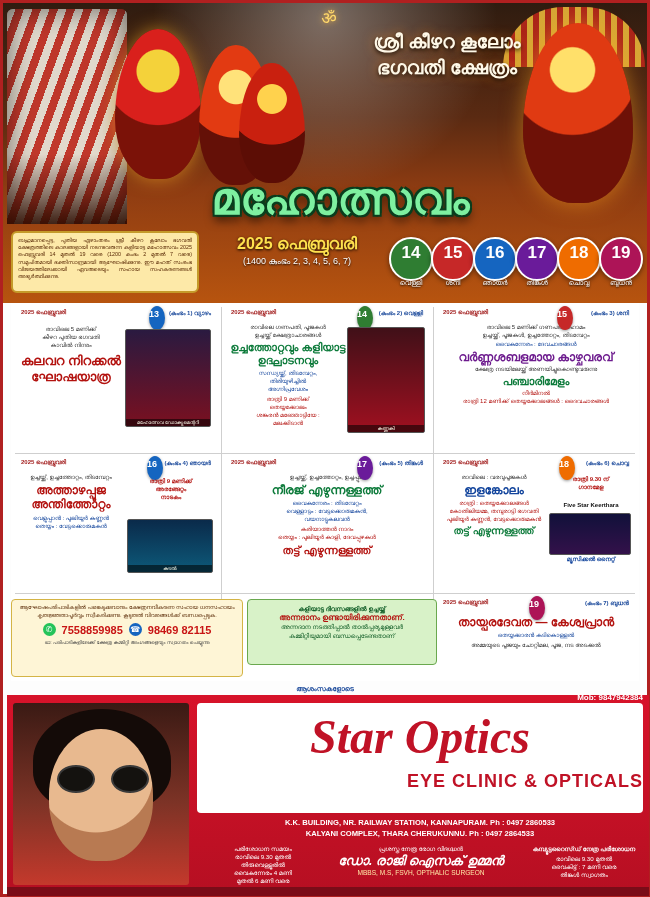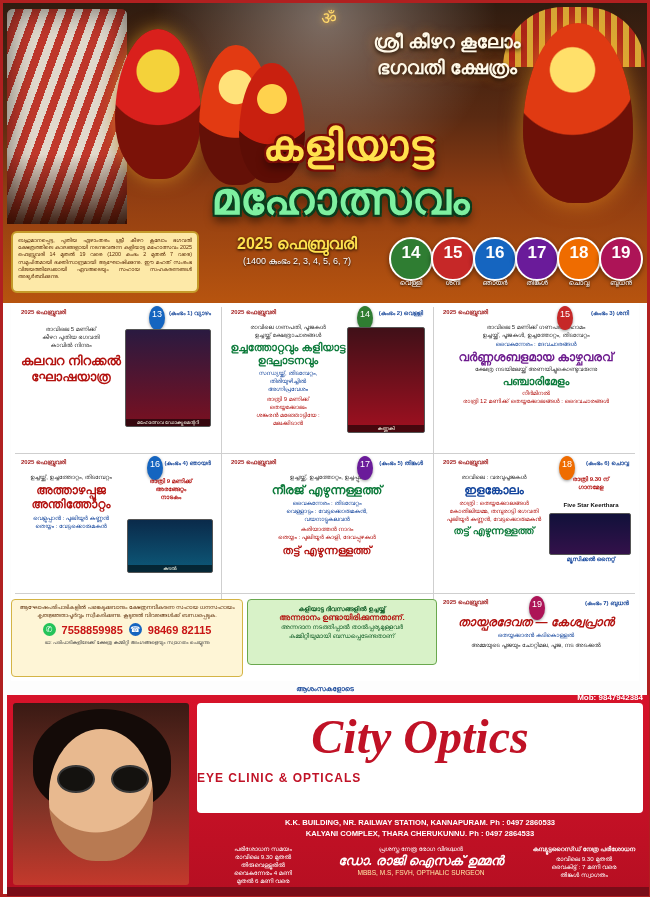--- a/index.html
+++ b/index.html
@@ -118,21 +118,21 @@
   .grid{
     position:absolute;left:8px;top:300px;width:628px;height:378px;
     background:#ffffff;
   }
   .cell{position:absolute;box-sizing:border-box;padding:16px 4px 4px 4px;}
   .cell .datetag{
     position:absolute;left:6px;top:2px;font-size:6px;color:#a32020;font-weight:bold;
   }
   .cell .daybadge{
     position:absolute;top:-1px;width:16px;height:24px;border-radius:50%;
-    color:#fff;font-size:9px;font-weight:normal;text-align:center;line-height:16px;
+    color:#fff;font-size:9px;font-weight:bold;line-height:16px;
     box-shadow:0 1px 3px rgba(0,0,0,.4);
   }
   .cell .malday{
     position:absolute;top:3px;font-size:6px;color:#1d4b9c;font-weight:bold;
   }
   .ctitle{
     text-align:center;font-weight:bold;color:#b3120f;
     font-size:13px;line-height:16px;
   }
   .ctitle.green{color:#0c7a3a;}
@@ -209,22 +209,22 @@
   .ad-model .lens{
     position:absolute;top:0;width:34px;height:24px;border-radius:50%;
     background:#14120f;border:2px solid #3a3a3a;
   }
   .brand{
     position:absolute;left:190px;top:14px;width:446px;text-align:center;
     font-family:"Liberation Serif", serif;font-style:italic;font-weight:bold;
     font-size:48px;line-height:56px;color:#c01226;
   }
   .brand-sub{
-    position:absolute;left:190px;top:76px;width:446px;text-align:left;
-    font-size:12px;font-weight:bold;color:#c01226;letter-spacing:1px;
+    position:absolute;left:190px;top:76px;width:446px;text-align:right;
+    font-size:18px;font-weight:bold;color:#c01226;letter-spacing:1px;
   }
   .mob{
     position:absolute;left:460px;top:-2px;width:176px;text-align:right;
     font-size:8px;color:#ffffff;font-weight:bold;
   }
   .addr{
     position:absolute;left:190px;top:122px;width:446px;text-align:center;
     font-size:7.6px;line-height:11px;color:#ffffff;font-weight:bold;
   }
   .ad-bottom{
@@ -255,21 +255,20 @@
     <div class="theyyam t3"></div>
     <div class="theyyam t4"></div>
 
     <div class="om">ॐ</div>
 
     <div class="temple-name">
       <div>ശ്രീ കീഴറ കൂലോം</div>
       <div>ഭഗവതി ക്ഷേത്രം</div>
     </div>
 
-    <div class="fest-title-1">കളിയാട്ട</div>
     <div class="fest-title-2">മഹോത്സവം</div>
   </div>
 
   <div class="info-strip">
     <div class="mal-note">ബഹുമാനപ്പെട്ട,
 പുതിയ ഏഴാംതരം ശ്രീ കീഴറ കൂലോം ഭഗവതി ക്ഷേത്രത്തിലെ കാലങ്ങളായി നടന്നുവരുന്ന കളിയാട്ട മഹോത്സവം 2025 ഫെബ്രുവരി 14 മുതൽ 19 വരെ (1200 കുംഭം 2 മുതൽ 7 വരെ) സമുചിതമായി ഭക്തിസാന്ദ്രമായി ആഘോഷിക്കുന്നു. ഈ മഹത് സംരംഭ വിജയത്തിലേക്കായി ഏവരുടെയും സഹായ സഹകരണങ്ങൾ അഭ്യർത്ഥിക്കുന്നു.</div>
 
     <div class="date-block">
       <div class="date-main">2025 ഫെബ്രുവരി</div>
       <div class="date-sub">(1400 കുംഭം 2, 3, 4, 5, 6, 7)</div>
@@ -399,21 +398,21 @@
 ഗാനമേള</div>
       <div class="ctxt" style="position:absolute;right:4px;top:44px;width:80px;font-weight:bold;color:#111;">Five Star Keerthara</div>
       <div class="thumb" style="position:absolute;right:4px;top:56px;width:80px;height:40px;background:linear-gradient(180deg,#11113a,#33114a);"></div>
       <div class="ctxt blue" style="position:absolute;right:4px;top:98px;width:80px;font-weight:bold;">മ്യൂസിക്കൽ നൈറ്റ്</div>
     </div>
 
     <div class="cell" style="left:426px;top:294px;width:198px;height:80px;">
       <span class="datetag">2025 ഫെബ്രുവരി</span>
       <span class="daybadge" style="left:92px;background:#ad1457;">19</span>
       <span class="malday" style="right:6px;">(കുംഭം 7) ബുധൻ</span>
-      <div class="ctitle" style="margin-top:2px;font-size:12px;line-height:14px;font-style:italic;">തായ്പരദേവത — കേശ്വപ്രാൻ</div>
+      <div class="ctitle" style="margin-top:2px;font-size:12px;line-height:14px;">തായ്പരദേവത — കേശ്വപ്രാൻ</div>
       <div class="ctxt blue" style="margin-top:2px;">തെയ്യക്കാരൻ കുടികൊള്ളൽ</div>
       <div class="ctxt" style="margin-top:2px;">അമ്മയുടെ പൂജയും ചോറ്റിമല, പൂജ, നട അടക്കൽ</div>
     </div>
   </div>
 
   <div class="contact">
     <div class="cnote">ആഘോഷപരിപാടികളിൽ പങ്കെടുക്കുവാനും ക്ഷേത്രനവീകരണ സഹായ ധനസഹായം കൃതജ്ഞതാപൂർവ്വം സ്വീകരിക്കുന്നു. കൂടുതൽ വിവരങ്ങൾക്ക് ബന്ധപ്പെടുക.</div>
     <div class="phonerow">
       <span class="phicon">✆</span>
       <span class="phnum">7558859985</span>
@@ -436,21 +435,21 @@
     <div class="ad-model">
       <div class="hair"></div>
       <div class="face"></div>
       <div class="glasses">
         <span class="lens" style="left:0;"></span>
         <span class="lens" style="right:0;"></span>
       </div>
     </div>
 
     <div class="ad-white"></div>
-    <div class="brand">City Optics</div>
+    <div class="brand">Star Optics</div>
     <div class="brand-sub">EYE CLINIC &amp; OPTICALS</div>
     <div class="mob">Mob: 9847942384</div>
 
     <div class="addr">
       <div>K.K. BUILDING, NR. RAILWAY STATION, KANNAPURAM. Ph : 0497 2860533</div>
       <div>KALYANI COMPLEX, THARA CHERUKUNNU. Ph : 0497 2864533</div>
     </div>
 
     <div class="ad-bottom">
       <div class="adb-col" style="left:18px;width:104px;">

